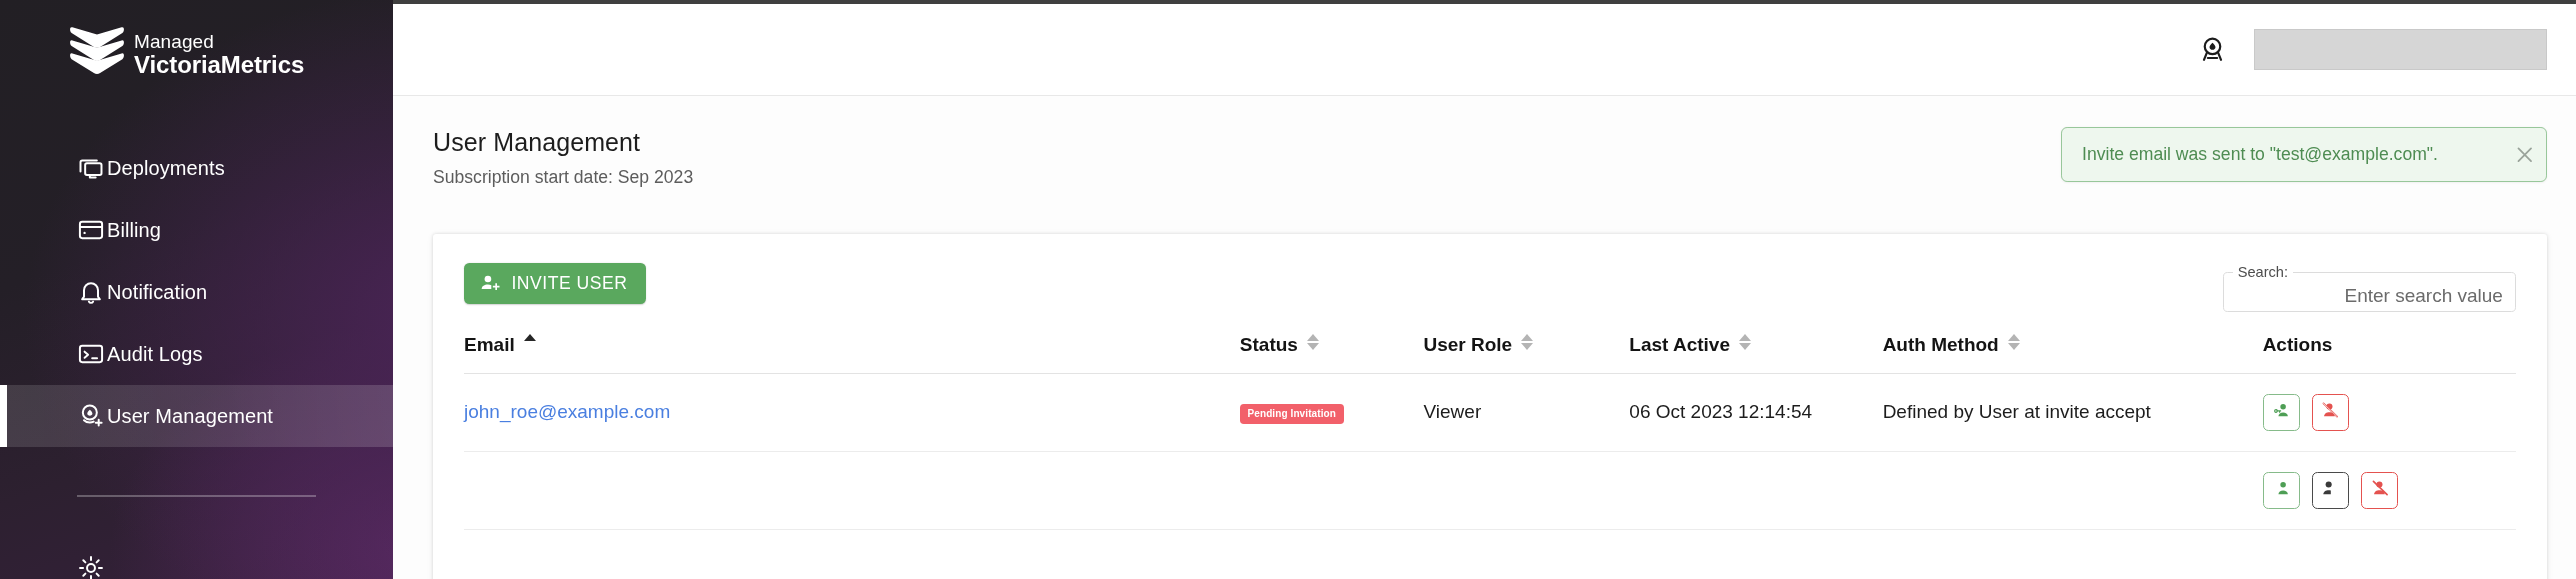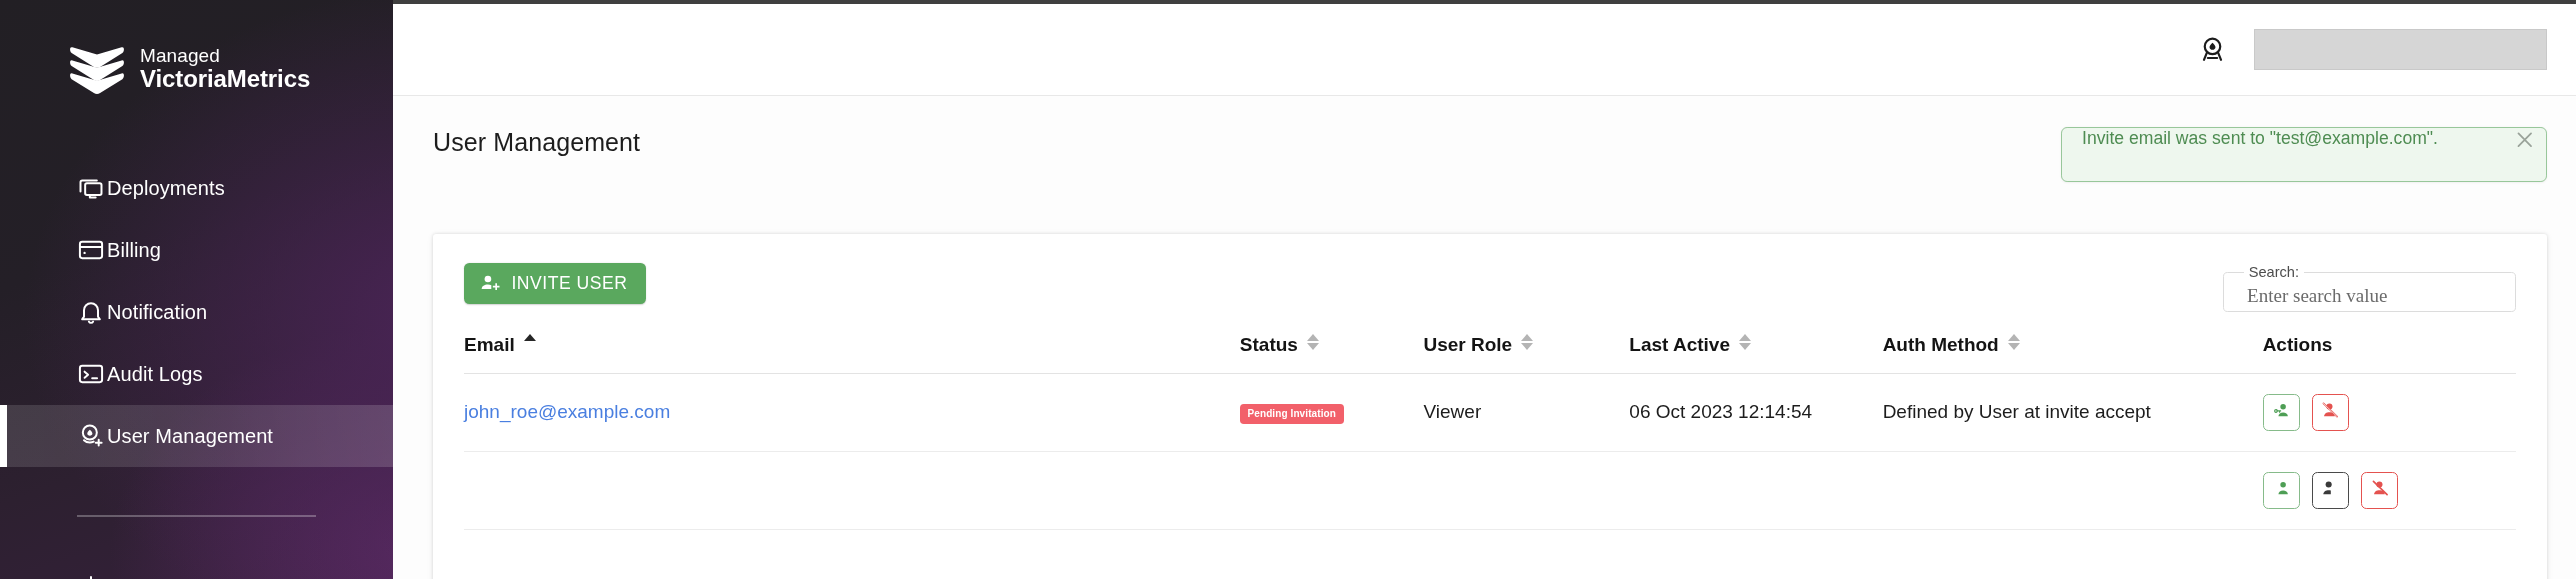--- a/index.html
+++ b/index.html
@@ -19,24 +19,23 @@
     background:
       radial-gradient(ellipse 690px 537px at 115% 55%, #4a2456 0%, rgba(74,36,86,0) 62%),
       radial-gradient(ellipse 537px 383px at 110% 95%, #5b2a64 0%, rgba(91,42,100,0) 60%),
       linear-gradient(160deg, #221f24 0%, #241f27 40%, #2d2030 70%, #35203b 100%);
     position: relative;
     overflow: hidden;
     z-index: 5;
   }
   .logo-wrap {
     display: flex;
-    align-items: flex-start;
-    gap: 13px;
+    align-items: flex-end;
+    gap: 7px;
     padding: 26px 0 0 67px;
-    margin-top: 20px;
   }
   .logo-mark { width: 60px; height: 51px; flex: 0 0 60px; }
   .logo-text { line-height: 1.0; }
   .logo-line1 {
     font-size: 19px; color: #ffffff; font-weight: 400; letter-spacing: 0.1px;
     display: block;
   }
   .logo-line2 {
     font-size: 24px; color: #ffffff; font-weight: 700; letter-spacing: -0.1px;
     display: block; margin-top: 2.3px;
@@ -123,20 +122,21 @@
   #toast {
     position: absolute;
     top: 31px;
     right: 29px;
     width: 486px;
     height: 55px;
     background: #eef7ee;
     border: 1.5px solid #98c79a;
     border-radius: 6.1px;
     display: flex;
+    align-items: center;
     padding: 0 10px 0 20px;
     gap: 10.7px;
     box-shadow: 0 0.8px 2.3px rgba(0,0,0,0.05);
   }
   #toast .toast-msg {
     font-size: 17.6px;
     color: #4e8c52;
     flex: 1 1 auto;
     white-space: nowrap;
   }
@@ -191,40 +191,41 @@
 
   .search-group {
     position: relative;
     width: 293px;
     margin-top: 1.5px;
   }
   .search-group fieldset {
     border: 1.5px solid #dcdcdc;
     border-radius: 4.6px;
     height: 48px;
-    padding: 0 17px;
+    padding: 0 6px;
     margin: 0;
     display: flex;
     align-items: center;
   }
   .search-group legend {
     font-size: 14.6px;
     color: #4d4d4d;
     padding: 0 4.6px;
     margin-left: 3.1px;
   }
   .search-group input {
     border: none;
     outline: none;
     width: 100%;
     font-size: 19px;
-    font-family: Liberation Serif, serif;
+    font-family: Liberation Sans, sans-serif;
     color: #1d1d1d;
     background: transparent;
     padding: 0 6.1px;
+    text-align: right;
   }
   .search-group input::placeholder { color: #6b6b6b; opacity: 1; }
 
   
   table { width: 100%; border-collapse: collapse; table-layout: fixed; }
   thead th {
     text-align: left;
     font-size: 19px;
     font-weight: 700;
     color: #141414;
@@ -392,20 +393,21 @@
           <path d="M7.6 14.6 5.4 20M16.4 14.6 18.6 20M8.4 18.6h7.2"></path>
         </svg>
       </span>
       <div class="placeholder-block"></div>
     </header>
 
     <main id="main">
 
       <div class="page-head">
         <div class="page-title">User Management</div>
+        <div class="page-sub">Subscription start date: Sep 2023</div>
       </div>
 
       <div id="toast">
         <span class="toast-msg">Invite email was sent to "test@example.com".</span>
         <span class="toast-close">
           <svg viewBox="0 0 24 24" width="21.5" height="21.5" fill="none" stroke="#9aa39a" stroke-width="2" stroke-linecap="round">
             <path d="M5 5l14 14M19 5 5 19"></path>
           </svg>
         </span>
       </div>

